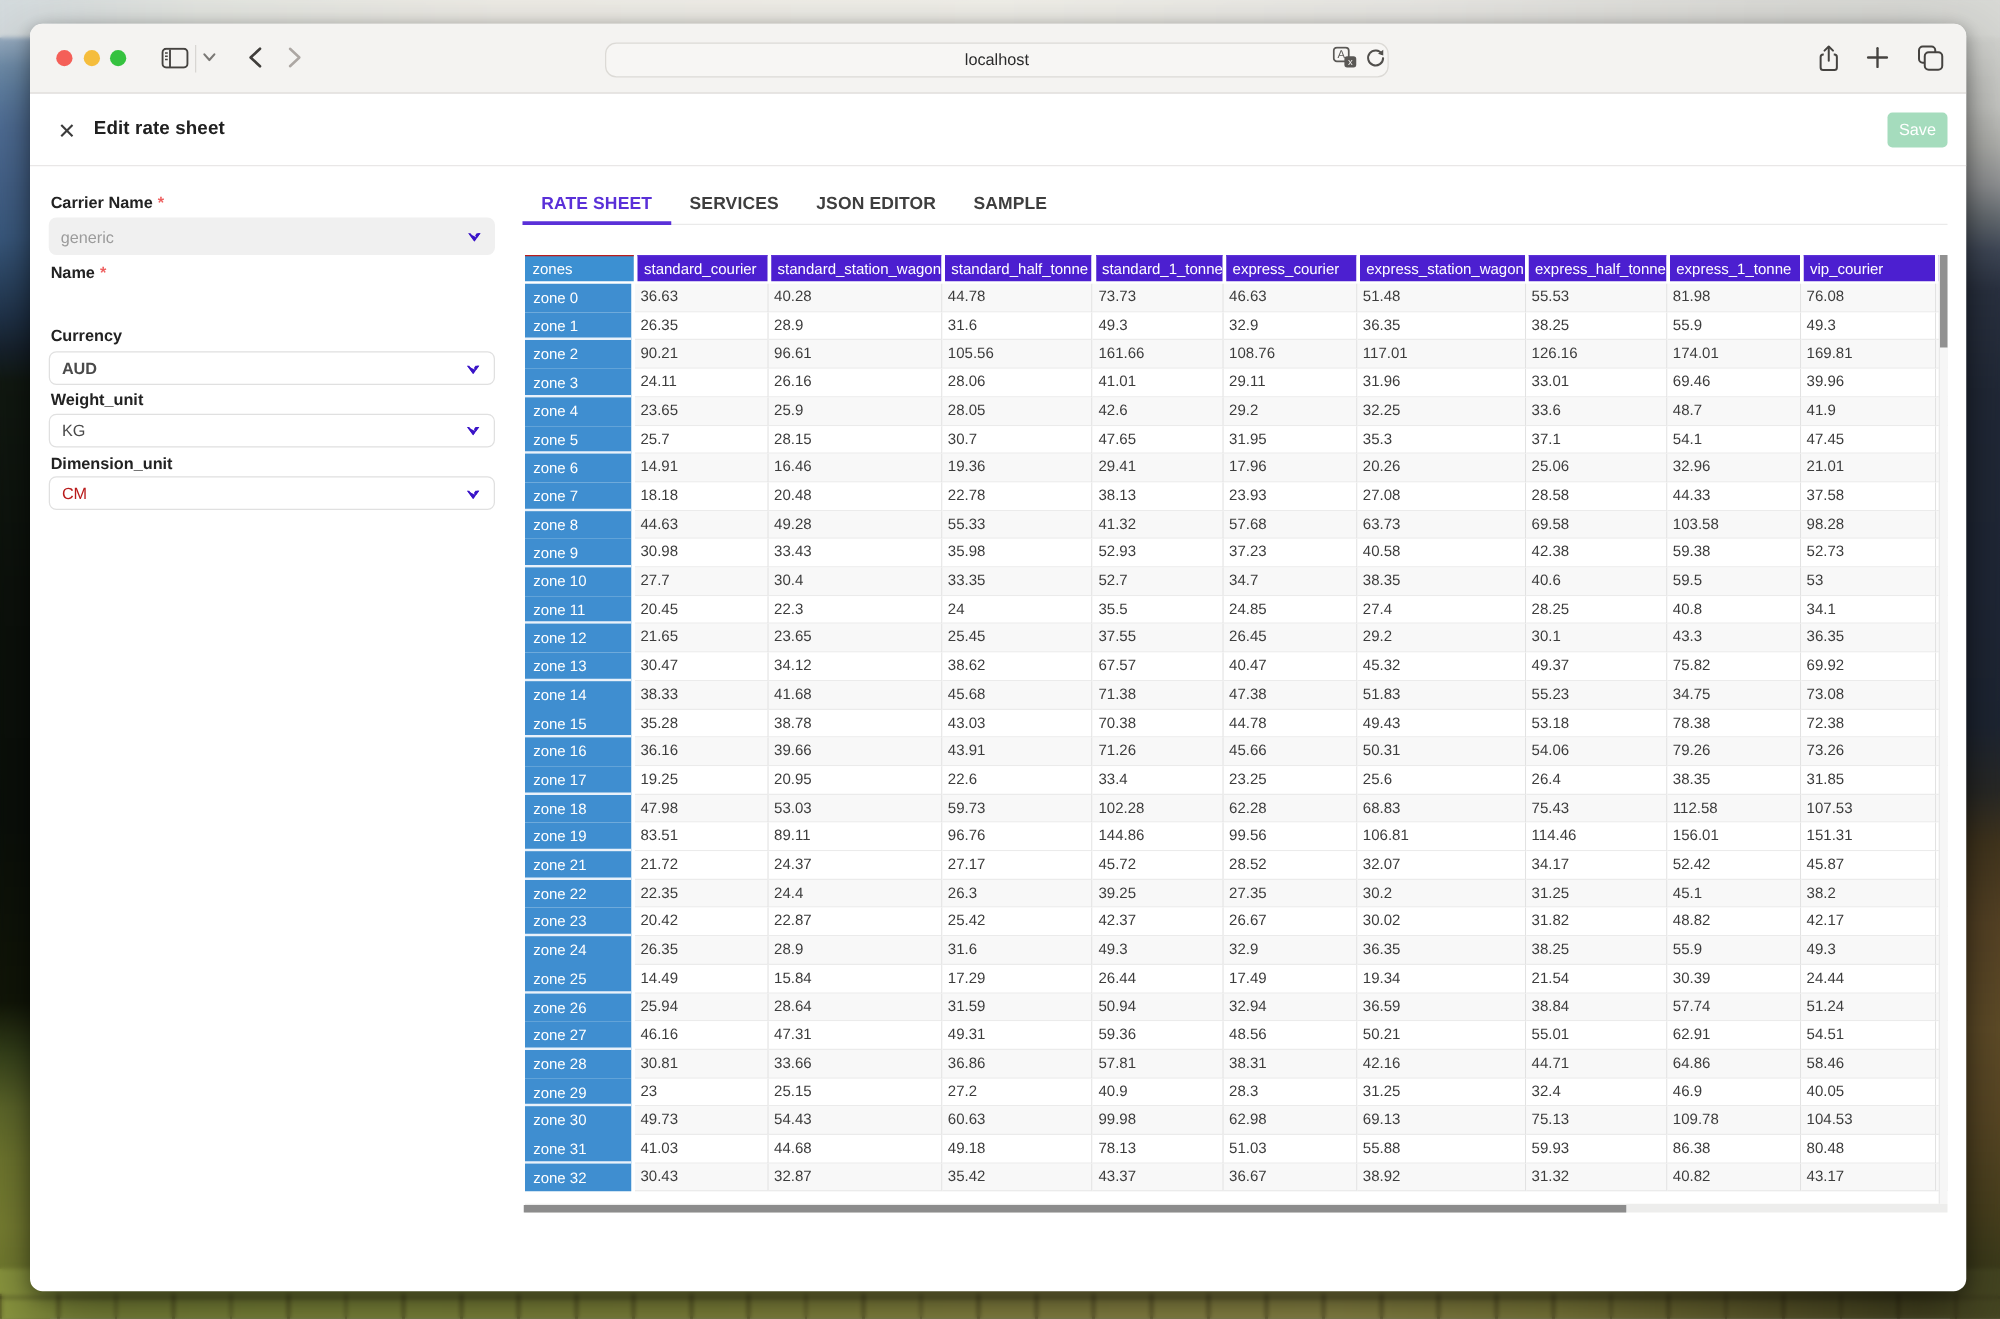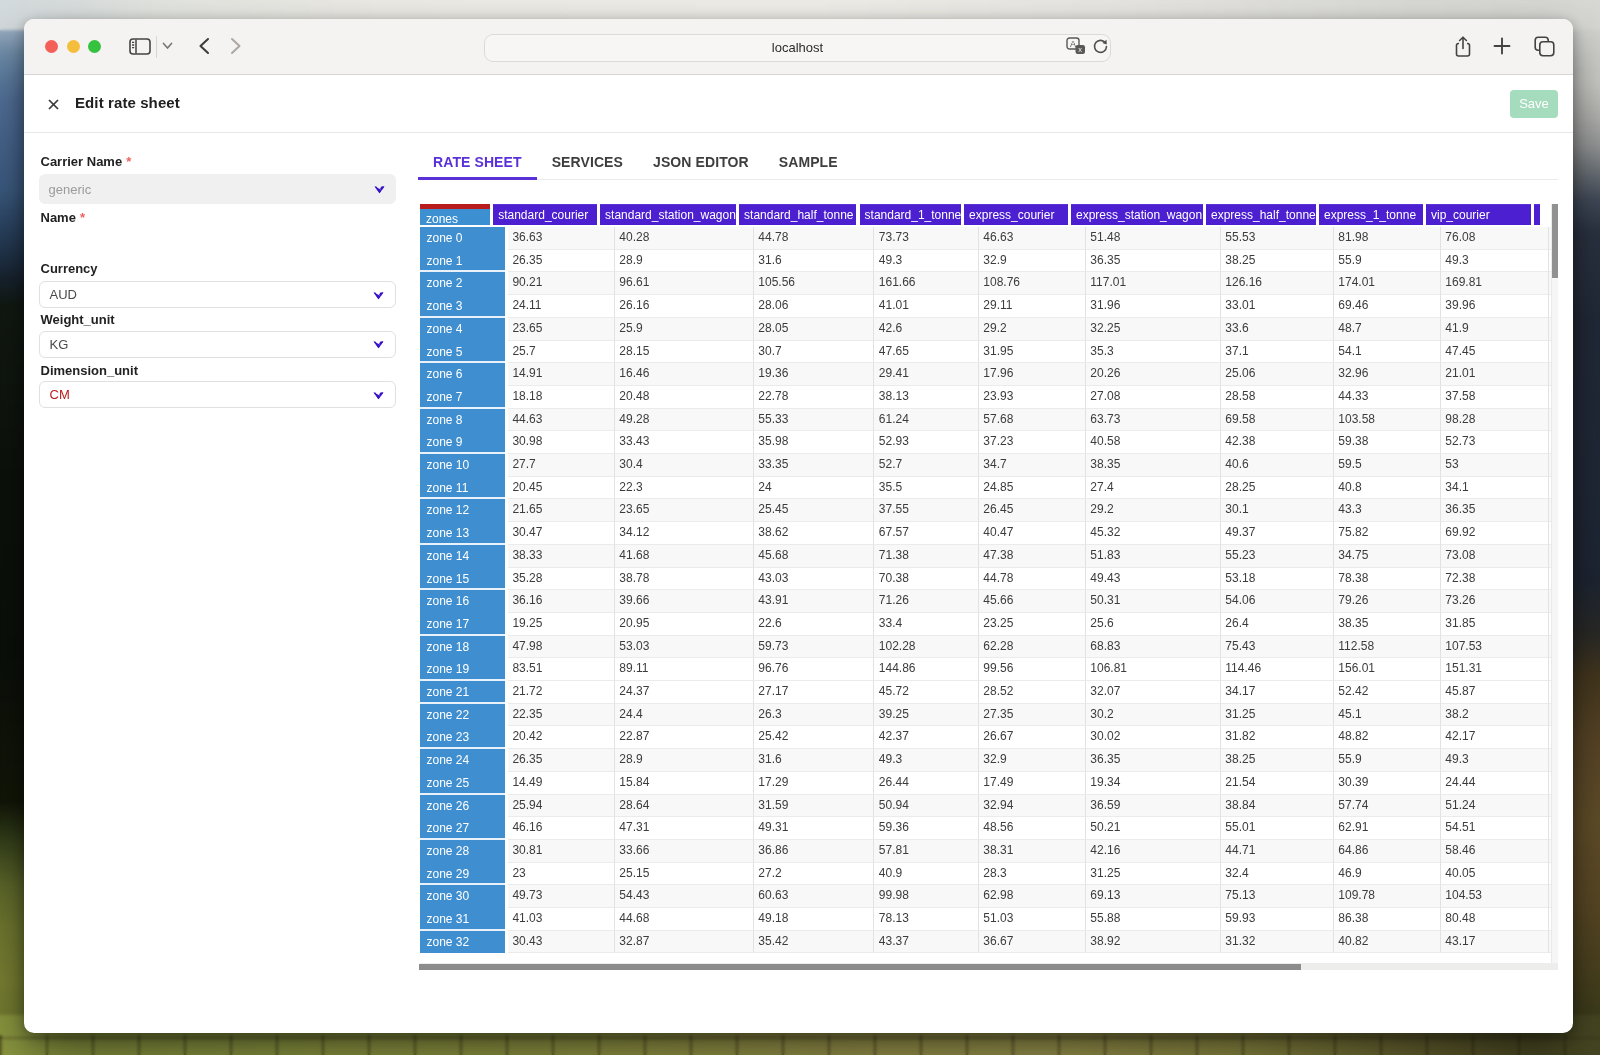--- a/index.html
+++ b/index.html
@@ -42,21 +42,21 @@
 .chev{position:absolute;right:11px;top:50%;margin-top:-4px;width:11px;height:9px;}
 
 #tabbar{position:absolute;left:394px;top:133px;width:1140px;height:28px;border-bottom:1px solid #eaeaea;display:flex;}
 .tab{height:28px;padding:0 15px;font-size:14px;font-weight:700;color:#3e3e3e;letter-spacing:.1px;line-height:21px;}
 .tab.act{color:#5a30d8;border-bottom:3px solid #5a30d8;text-align:center;}
 
 #twrap{position:absolute;left:396px;top:184.5px;width:1138px;height:759px;overflow:hidden;}
 .hrow{display:flex;height:21.2px;}
 .hcell{background:#4c1fd0;color:#fff;font-size:12px;line-height:20px;padding-left:5px;margin-right:3.3px;
  white-space:nowrap;overflow:hidden;flex:none;border-top:1px solid #5c31d8;}
-.hz{background:#3c90d2;width:70px;margin-right:3.2px;padding-left:6px;flex:none;color:#fff;font-size:12px;line-height:20px;border-top:5px solid #b91c1c;}
+.hz{background:#3c90d2;width:87px;margin-right:3.2px;padding-left:6px;flex:none;color:#fff;font-size:12px;line-height:20px;border-top:1px solid #b91c1c;}
 .trow{display:flex;height:22.71px;}
 .zc{width:85.3px;margin-right:2.6px;background:#3f8ed0;color:#fff;font-size:12px;line-height:22.5px;
  padding-left:6.5px;flex:none;}
 .zc.pb{box-shadow:inset 0 -2px 0 #e9f1fa;}
 .dc{flex:none;border-right:1px solid #e2e2e2;border-bottom:1px solid #ebebeb;font-size:12px;color:#3c3c3c;
  line-height:21.5px;padding-left:4.5px;white-space:nowrap;overflow:hidden;}
 .rodd .dc{background:#fff;}
 .reven .dc{background:#f8f8f8;}
 #vtrack{position:absolute;left:1526.5px;top:184.5px;width:7px;height:759px;background:#f6f6f6;border-left:1px solid #eaeaea;}
 #vthumb{position:absolute;left:1527.5px;top:185px;width:6px;height:74px;background:#919191;}
@@ -128,21 +128,21 @@
     <div class="fbox" style="top:155px;height:30px;background:#f0f0f0;">
       <span class="txt" style="color:#9b9b9b">generic</span>
       <svg class="chev" viewBox="0 0 11 9">
         <path d="M0.6 1.6 L5.5 8.2 L7.2 5.9 L5.9 4.1 Z" fill="#3a14c8"></path>
         <path d="M10.4 1.6 L7.6 5.4 L6.1 3.4 L7.4 1.6 Z" fill="#3a14c8"></path>
         <path d="M0.6 1.6 L5.5 8.2 L10.4 1.6 L8.6 1.6 L5.5 5.8 L2.4 1.6 Z" fill="#3a14c8"></path>
       </svg>
     </div>
     <div class="flabel" style="top:190.5px">Name<span class="req">*</span></div>
     <div class="flabel" style="top:241.6px">Currency</div>
-    <div class="fbox fsel" style="top:262.4px;height:26.3px;">
+    <div class="fbox fsel" style="top:262.4px;height:26.3px;font-weight:bold;">
       <span class="txt" style="color:#4a4a4a">AUD</span>
       <svg class="chev" viewBox="0 0 11 9">
         <path d="M0.6 1.6 L5.5 8.2 L7.2 5.9 L5.9 4.1 Z" fill="#3a14c8"></path>
         <path d="M10.4 1.6 L7.6 5.4 L6.1 3.4 L7.4 1.6 Z" fill="#3a14c8"></path>
         <path d="M0.6 1.6 L5.5 8.2 L10.4 1.6 L8.6 1.6 L5.5 5.8 L2.4 1.6 Z" fill="#3a14c8"></path>
       </svg>
     </div>
     <div class="flabel" style="top:292.5px">Weight_unit</div>
     <div class="fbox fsel" style="top:311.5px;height:27px;">
       <span class="txt" style="color:#4a4a4a">KG</span>
@@ -284,21 +284,21 @@
         <div class="dc" style="width:113.0px">28.58</div>
         <div class="dc" style="width:107.0px">44.33</div>
         <div class="dc" style="width:108.0px">37.58</div>
         <div class="dc" style="width:9.0px">30.13</div>
       </div>
       <div class="trow reven">
         <div class="zc">zone 8</div>
         <div class="dc" style="width:106.9px">44.63</div>
         <div class="dc" style="width:139.0px">49.28</div>
         <div class="dc" style="width:120.5px">55.33</div>
-        <div class="dc" style="width:104.5px">61.24</div>
+        <div class="dc" style="width:104.5px">41.32</div>
         <div class="dc" style="width:107.0px">57.68</div>
         <div class="dc" style="width:135.0px">63.73</div>
         <div class="dc" style="width:113.0px">69.58</div>
         <div class="dc" style="width:107.0px">103.58</div>
         <div class="dc" style="width:108.0px">98.28</div>
         <div class="dc" style="width:9.0px">30.13</div>
       </div>
       <div class="trow rodd">
         <div class="zc pb">zone 9</div>
         <div class="dc" style="width:106.9px">30.98</div>

